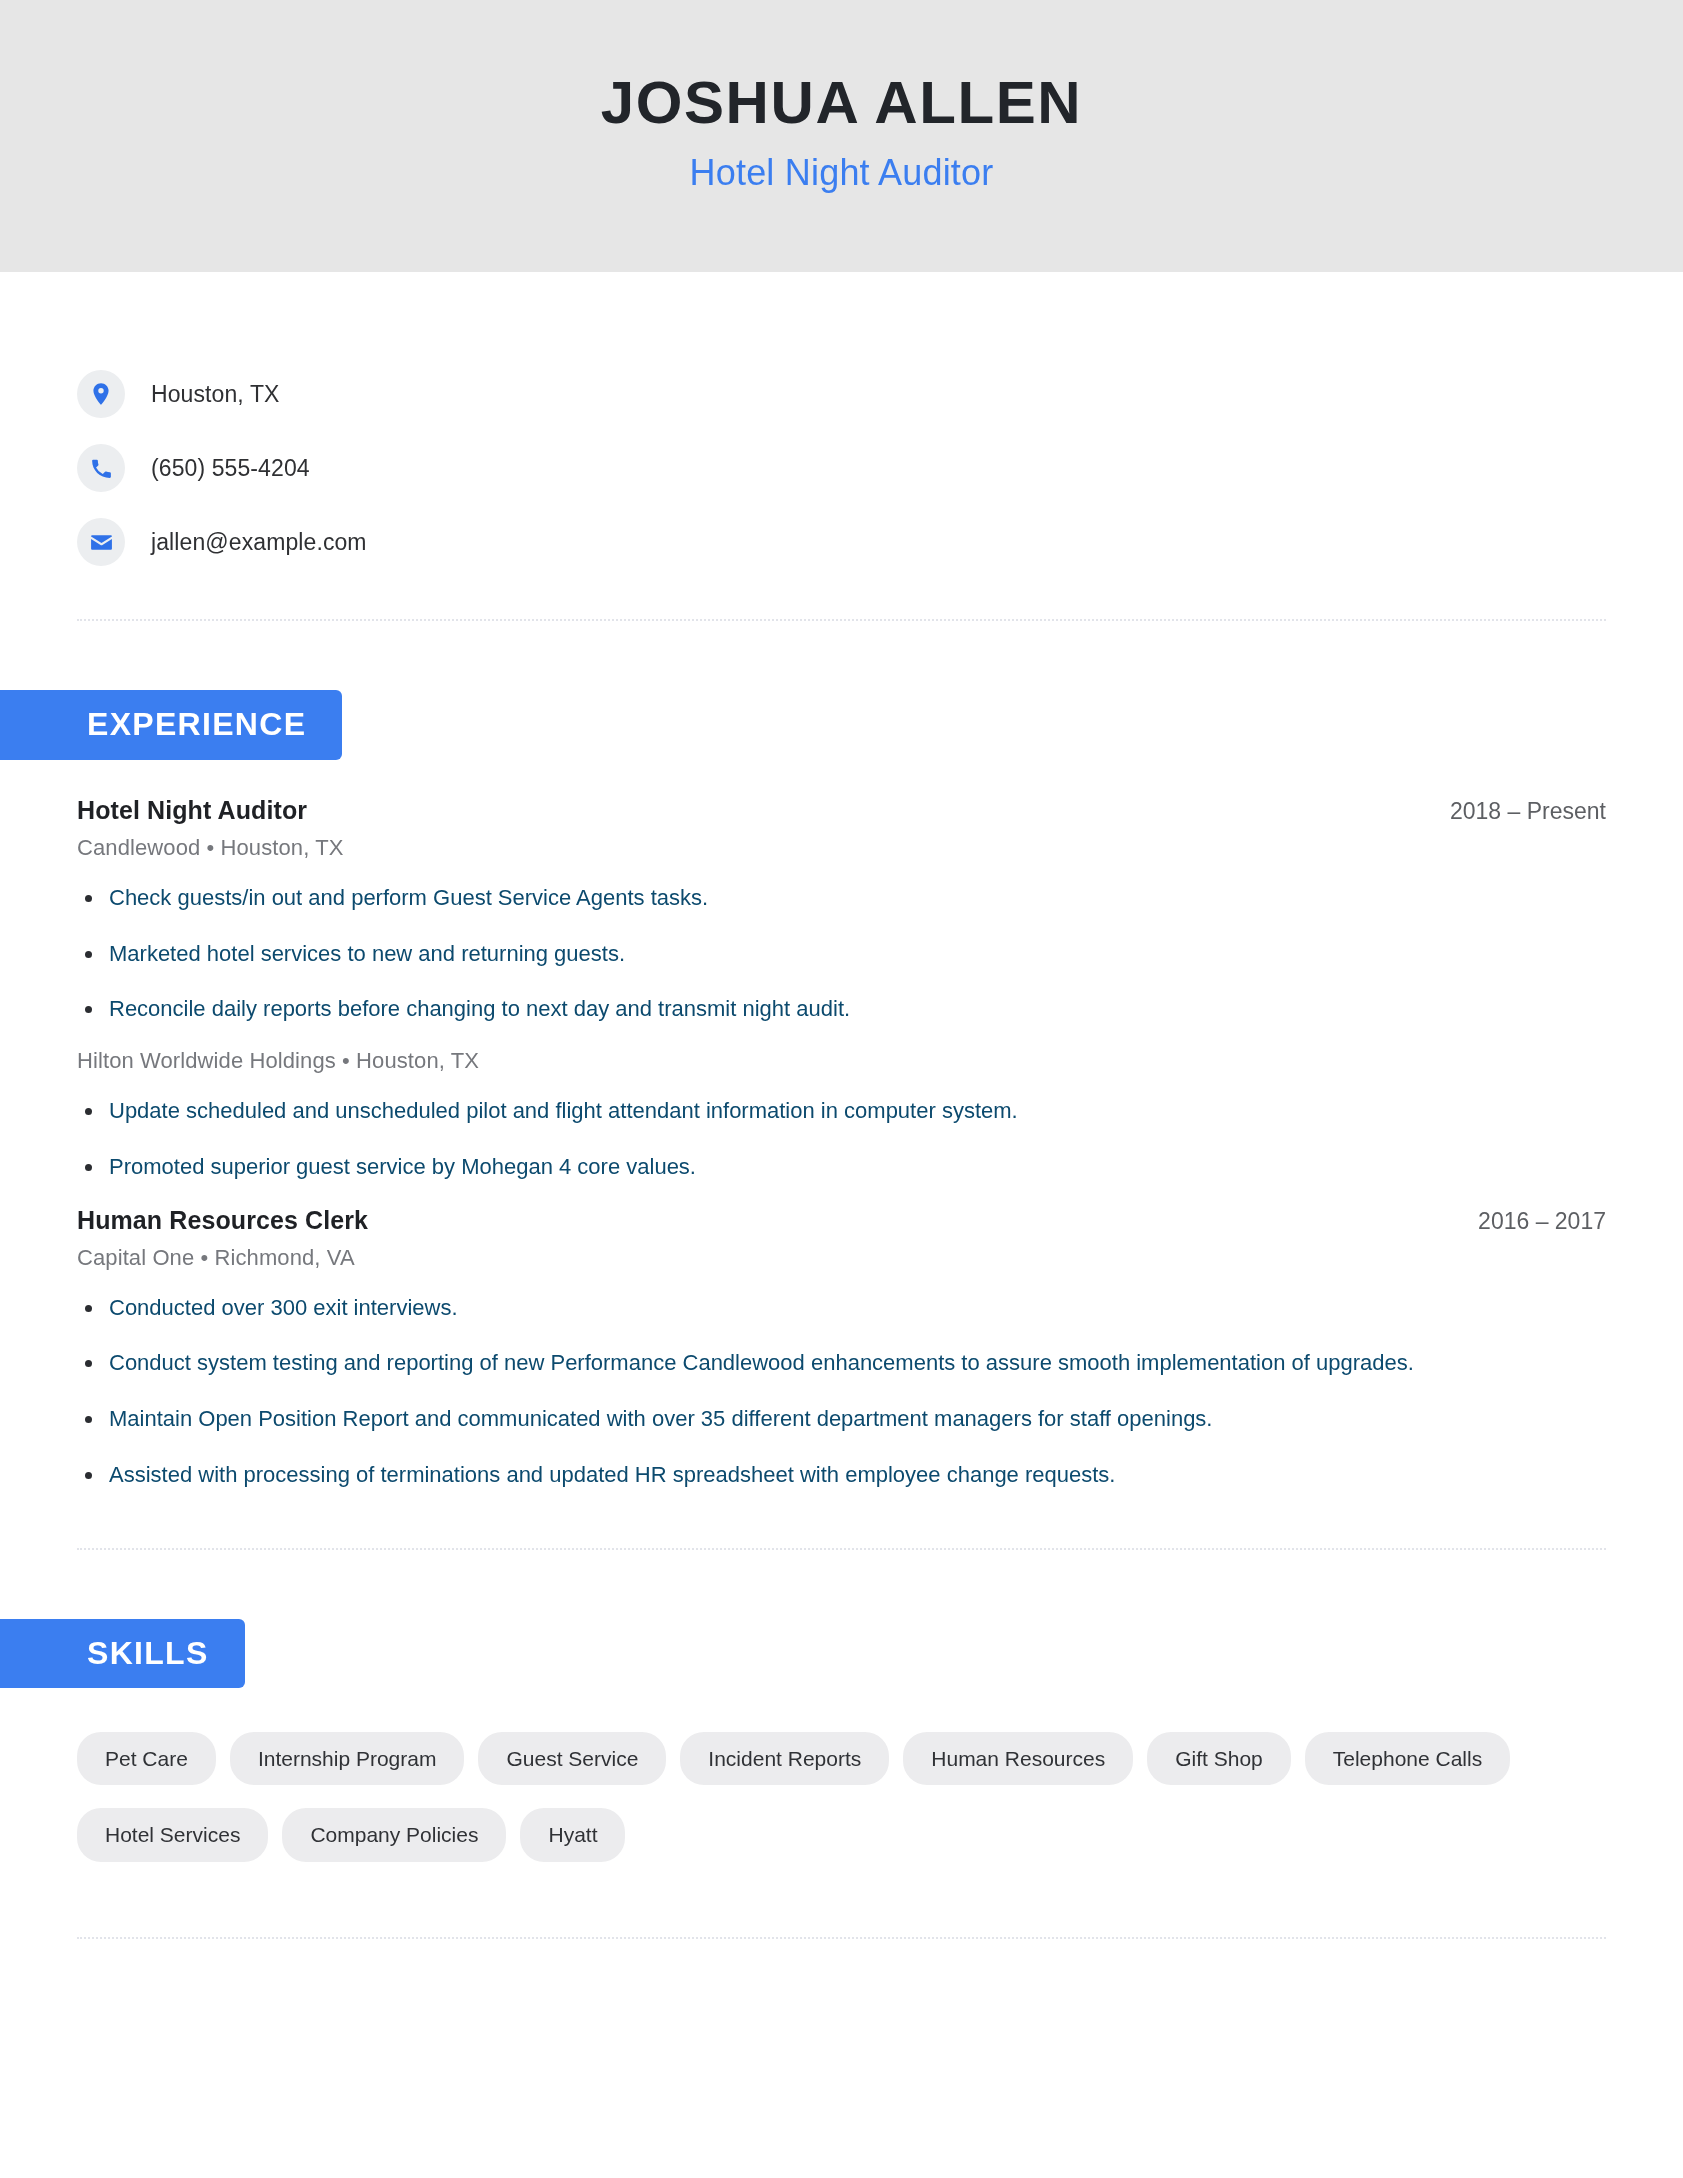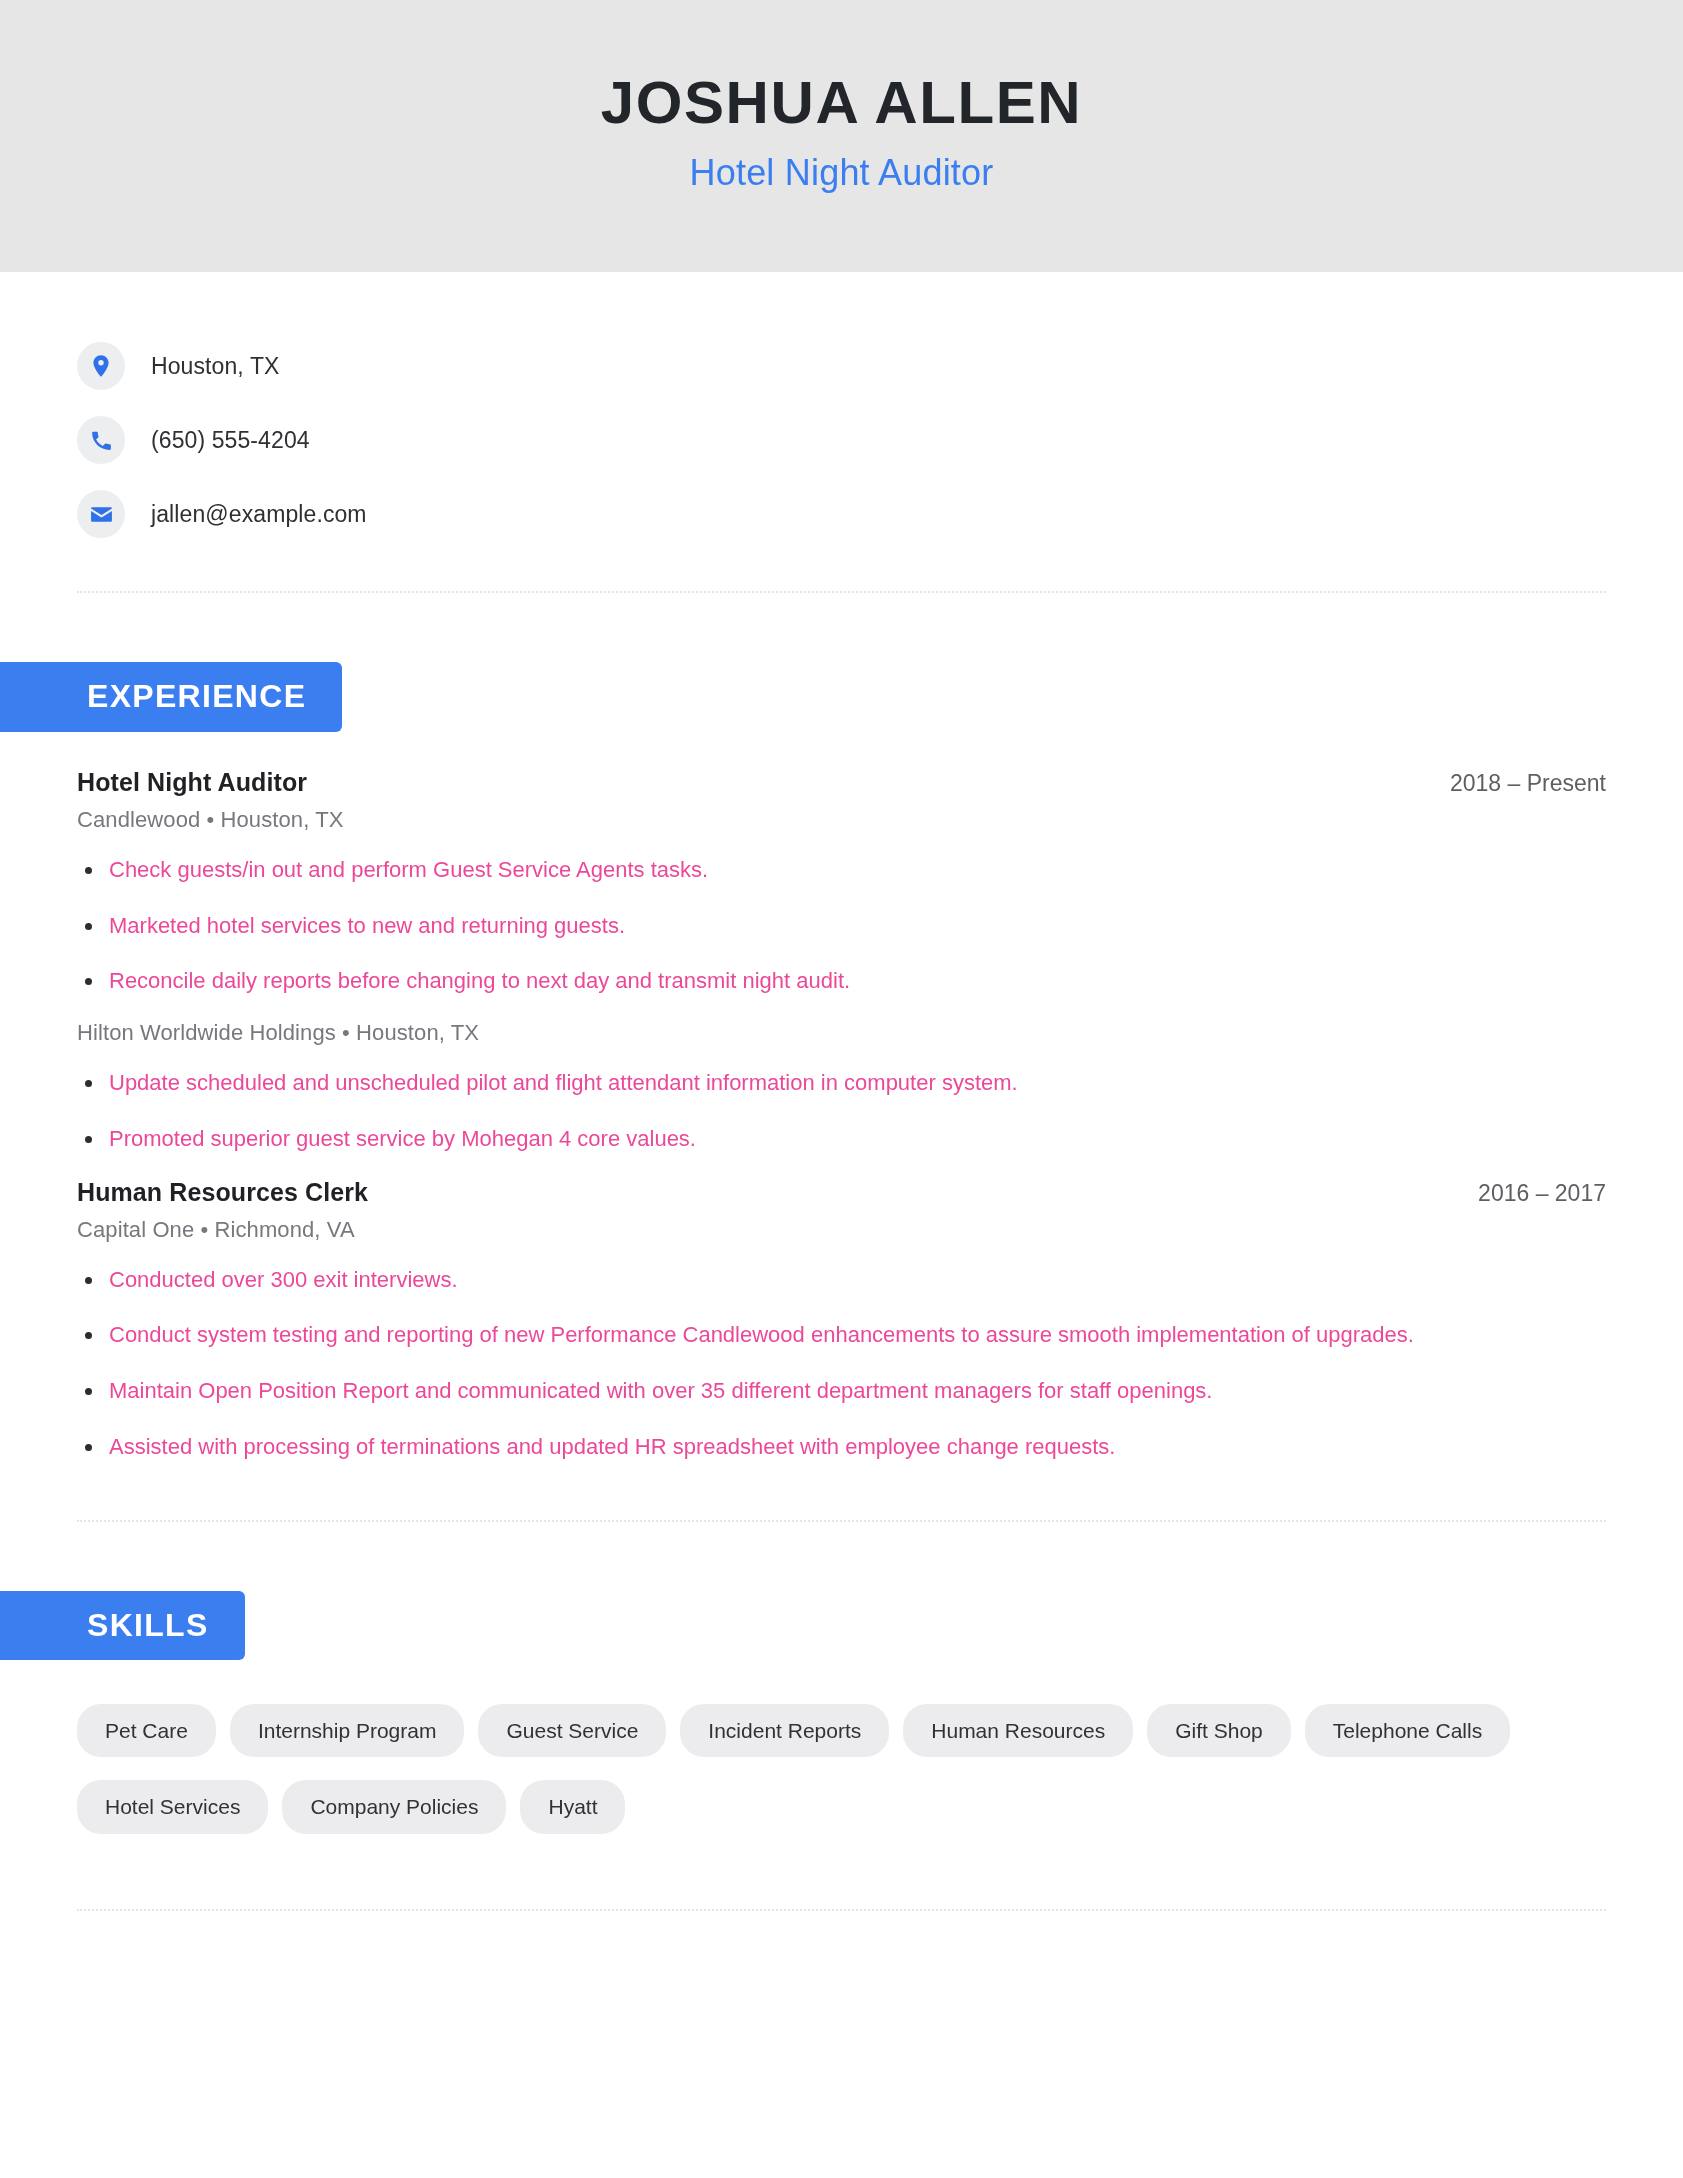--- a/index.html
+++ b/index.html
@@ -49,21 +49,21 @@
     letter-spacing: 0.2px;
   }
 
   
   .content {
     padding: 0 77px;
   }
 
   
   .contact {
-    padding-top: 57px;
+    padding-top: 85px;
   }
   .contact-row {
     display: flex;
     align-items: center;
     height: 74px;
   }
   .contact-icon {
     width: 48px;
     height: 48px;
     border-radius: 50%;
@@ -137,21 +137,21 @@
   }
   .exp-bullets {
     list-style: none;
     margin-top: 20px;
   }
   .exp-bullets li {
     position: relative;
     padding-left: 32px;
     font-size: 22px;
     line-height: 1.58;
-    color: #ec4899;
+    color: #0c4a6e;
     margin-bottom: 21px;
     max-width: 1416px;
   }
   .exp-bullets li::before {
     content: "";
     position: absolute;
     left: 8px;
     top: 14px;
     width: 7px;
     height: 7px;

